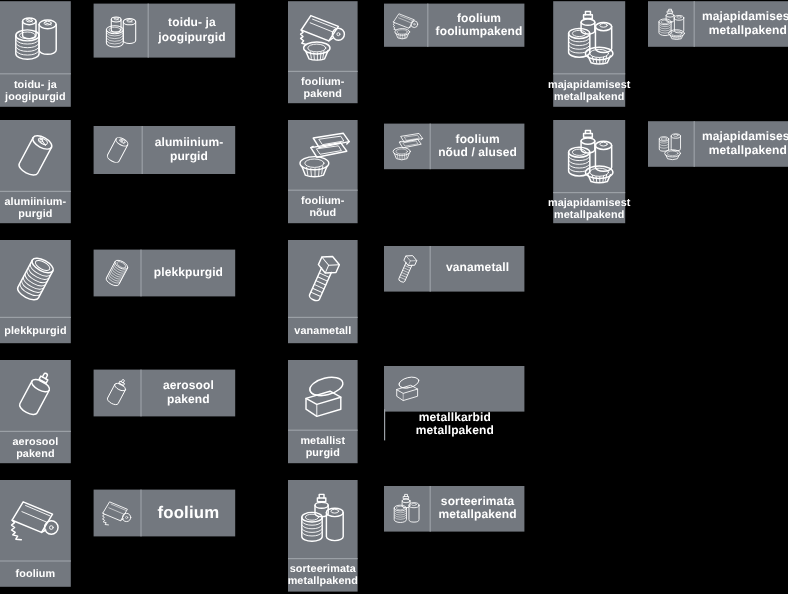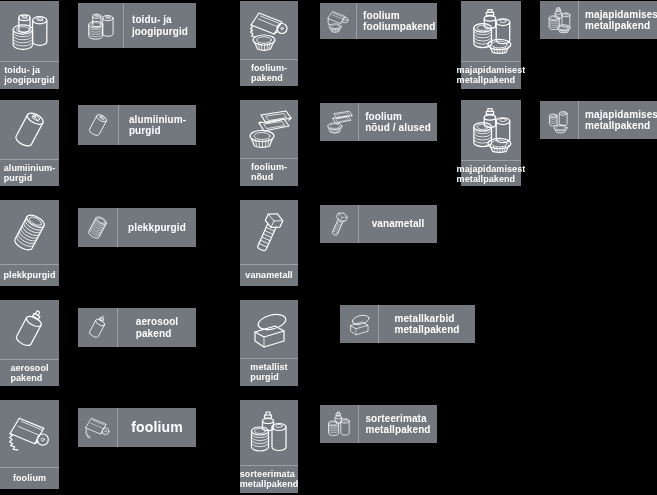--- a/index.html
+++ b/index.html
@@ -27,21 +27,21 @@
   }
   .card .icon-box {
     display: flex;
     align-items: center;
     justify-content: center;
     box-sizing: border-box;
   }
   .card .label {
     color: #ffffff;
     font-weight: bold;
-    text-align: left;
+    text-align: center;
     line-height: 1.12;
     letter-spacing: 0.01em;
     box-sizing: border-box;
     display: flex;
     align-items: center;
     justify-content: center;
     white-space: pre-line;
   }
 
   
@@ -488,21 +488,21 @@
           <path class="ln" d="M22 56 L22 74 L40 86 L80 74 L80 54"></path>
           <path class="ln" d="M22 56 L40 66 L80 54 L62 44 Z"></path>
           <path class="ln-thin" d="M40 66 L40 86"></path>
           <ellipse class="ln" cx="56" cy="36" rx="28" ry="14" transform="rotate(-14 56 36)"></ellipse>
           <path class="ln-thin" d="M30 30 A28 14 0 0 0 50 50" transform="rotate(-14 56 36)"></path>
         </svg>
       </div>
       <div class="label">metallist
 purgid</div>
     </div>
-    <div class="card wide" style="left: 340px; top: 305px; width: 135px; height: 38px;">
+    <div class="card wide" style="left: 320px; top: 305px; width: 117px; height: 38px; flex-direction: column;">
       <div class="icon-box" style="width: 38px;">
         <svg width="30" height="30" viewBox="0 0 100 100">
           <path class="ln" d="M22 56 L22 74 L40 86 L80 74 L80 54"></path>
           <path class="ln" d="M22 56 L40 66 L80 54 L62 44 Z"></path>
           <path class="ln-thin" d="M40 66 L40 86"></path>
           <ellipse class="ln" cx="56" cy="36" rx="28" ry="14" transform="rotate(-14 56 36)"></ellipse>
           <path class="ln-thin" d="M30 30 A28 14 0 0 0 50 50" transform="rotate(-14 56 36)"></path>
         </svg>
       </div>
       <div class="label">metallkarbid

